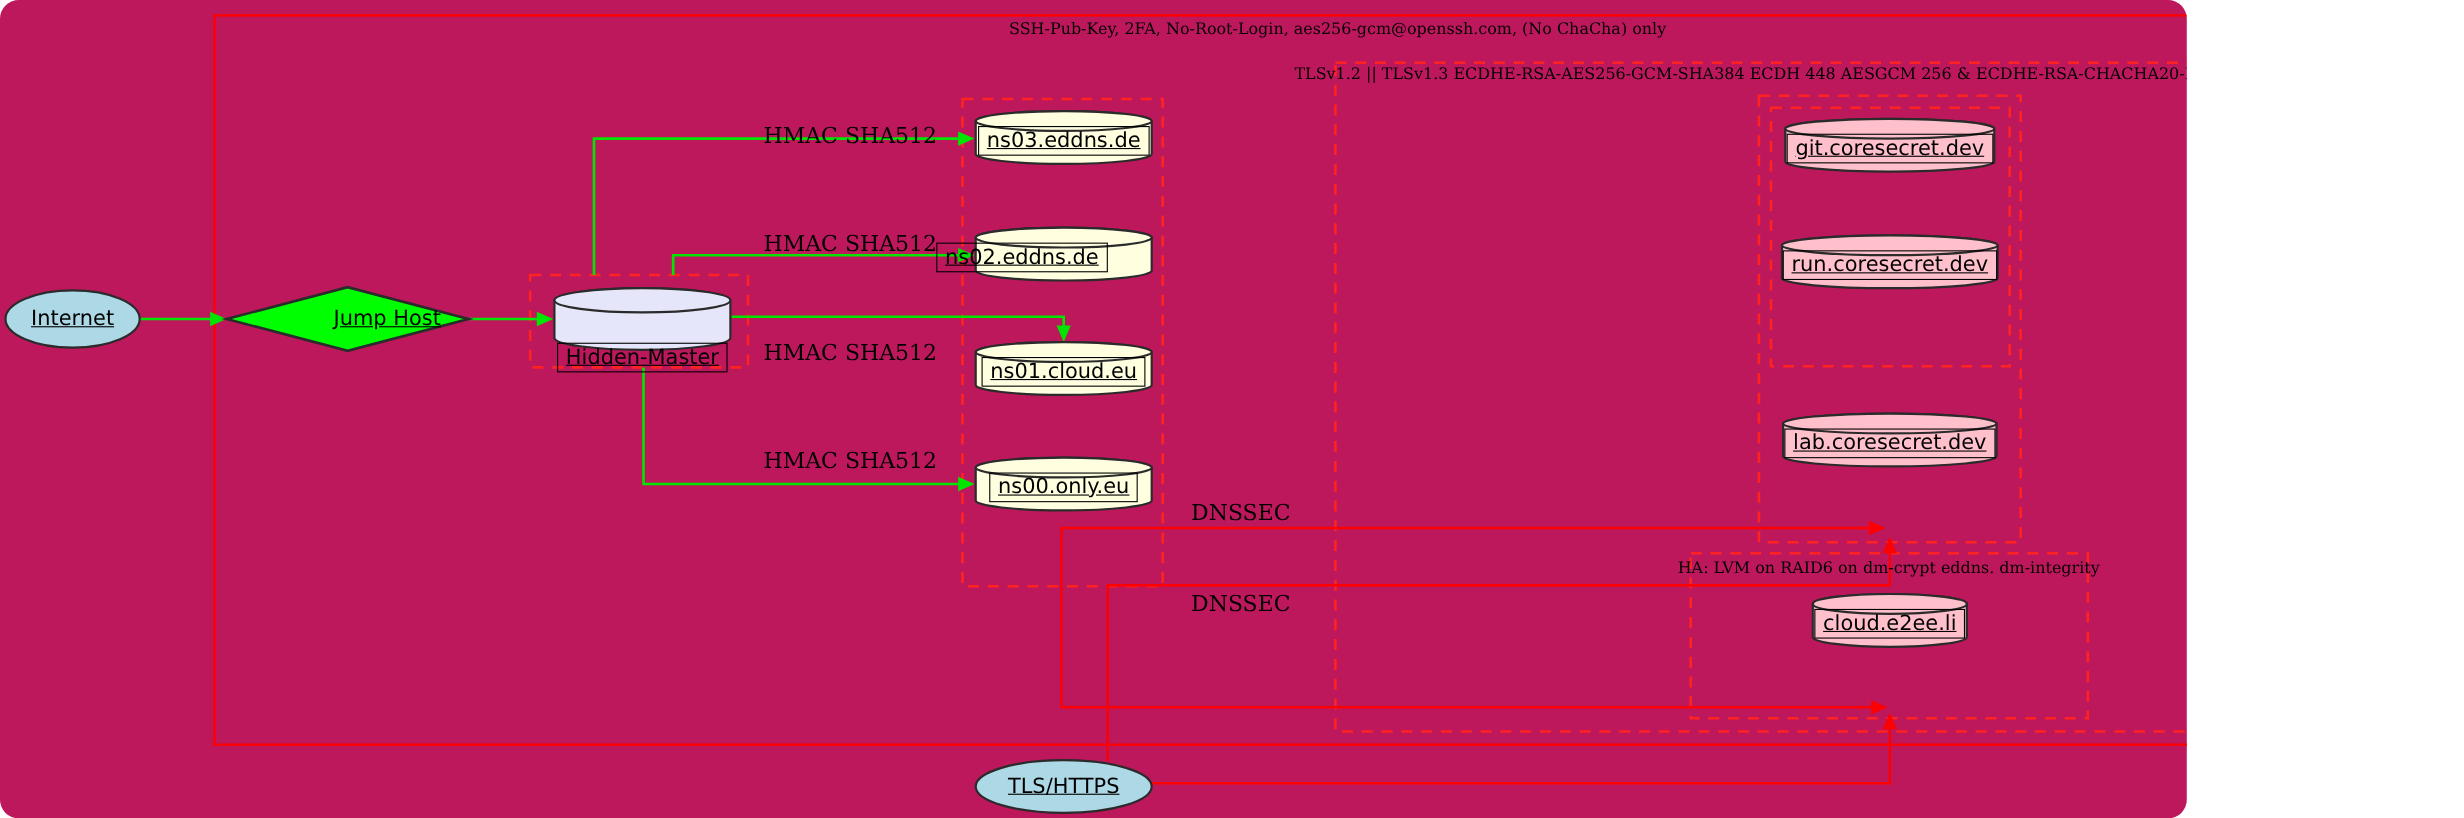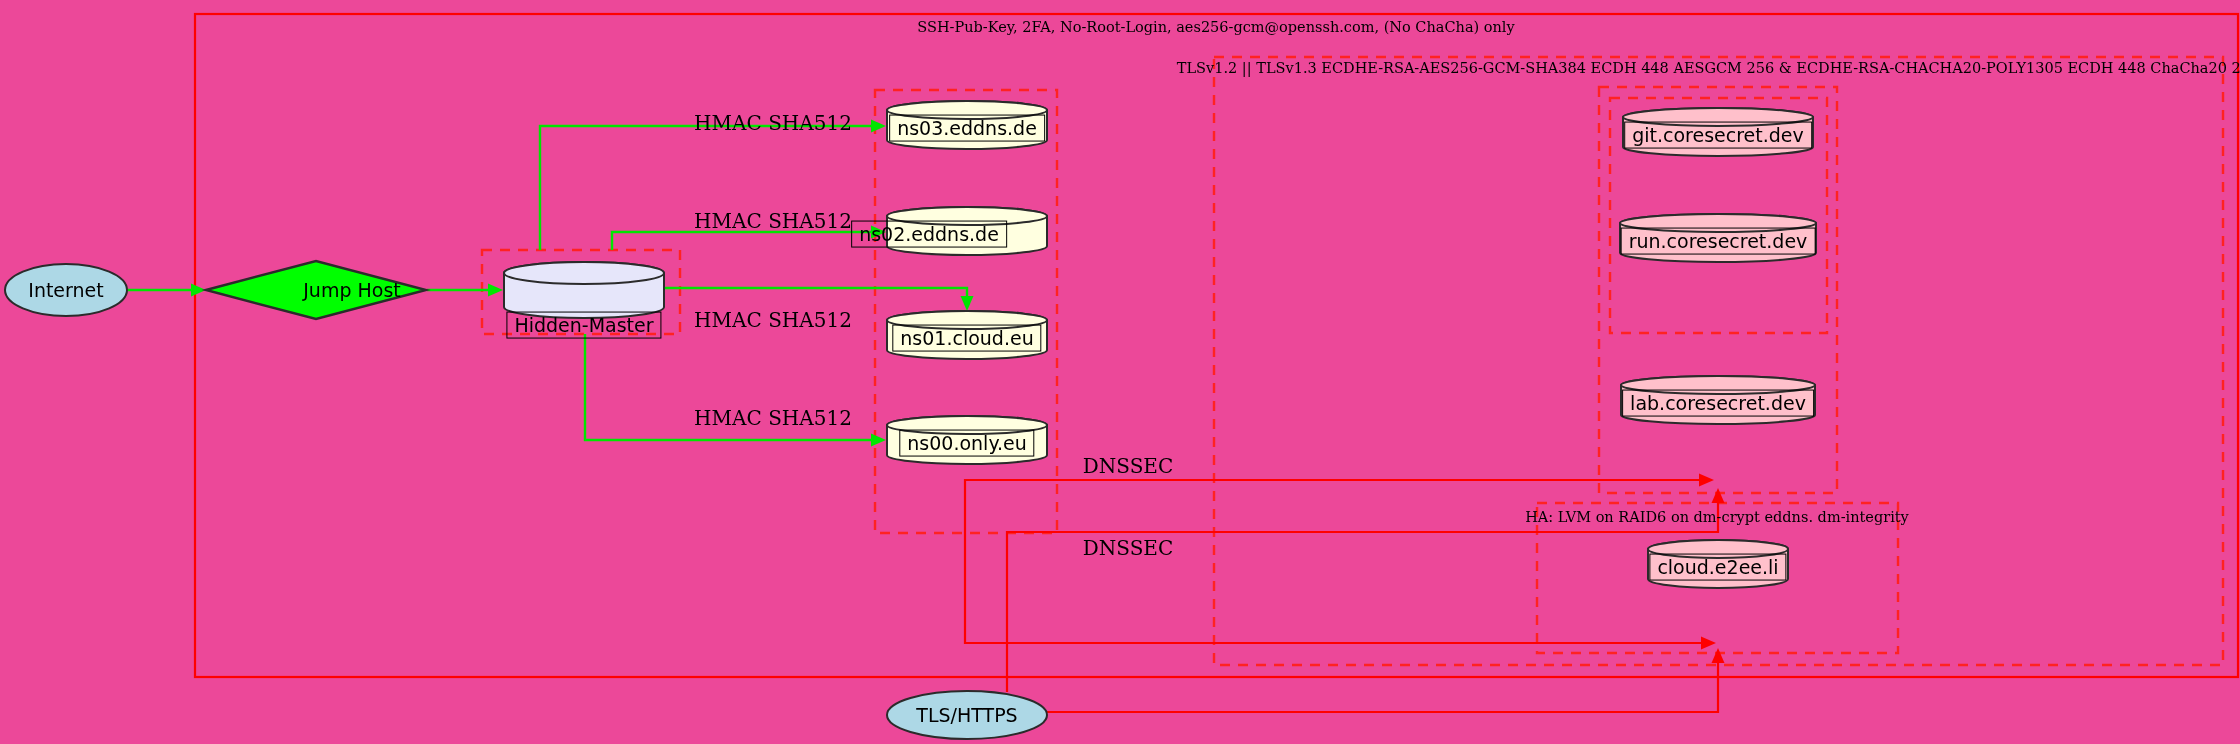--- a/index.html
+++ b/index.html
@@ -1,20 +1,20 @@
 <!DOCTYPE html>
 <html><head>
 <meta charset="utf-8">
 <style>
   html,body{margin:0;padding:0;background:#ffffff;}
-  #canvas{position:relative;width:2240px;height:744px;background:#ec4899;overflow:hidden;
-          font-family:"DejaVu Sans","Liberation Sans",sans-serif;}
+  #canvas{position:relative;width:1988px;height:744px;background:#be185d;overflow:hidden;
+          font-family:"DejaVu Sans","Liberation Sans",sans-serif;border-radius:17px;}
   #edges-svg{position:absolute;left:0;top:0;width:2240px;height:744px;}
   .lbl{position:absolute;transform:translate(-50%,-50%);white-space:nowrap;color:#000;}
-  .node-lbl{font-size:19px;line-height:1.1;}
+  .node-lbl{font-size:19px;line-height:1.1;text-decoration:underline;}
   .boxed{border:1.4px solid #000;padding:2px 7px;background:transparent;}
   .edge-lbl{font-family:"DejaVu Serif","Liberation Serif",serif;font-size:20px;}
   .cluster-lbl{font-family:"DejaVu Serif","Liberation Serif",serif;font-size:14.5px;}
 </style>
 </head>
 <body>
 
 <div id="canvas">
 
   <svg id="edges-svg" viewBox="0 0 2240 744" xmlns="http://www.w3.org/2000/svg">

